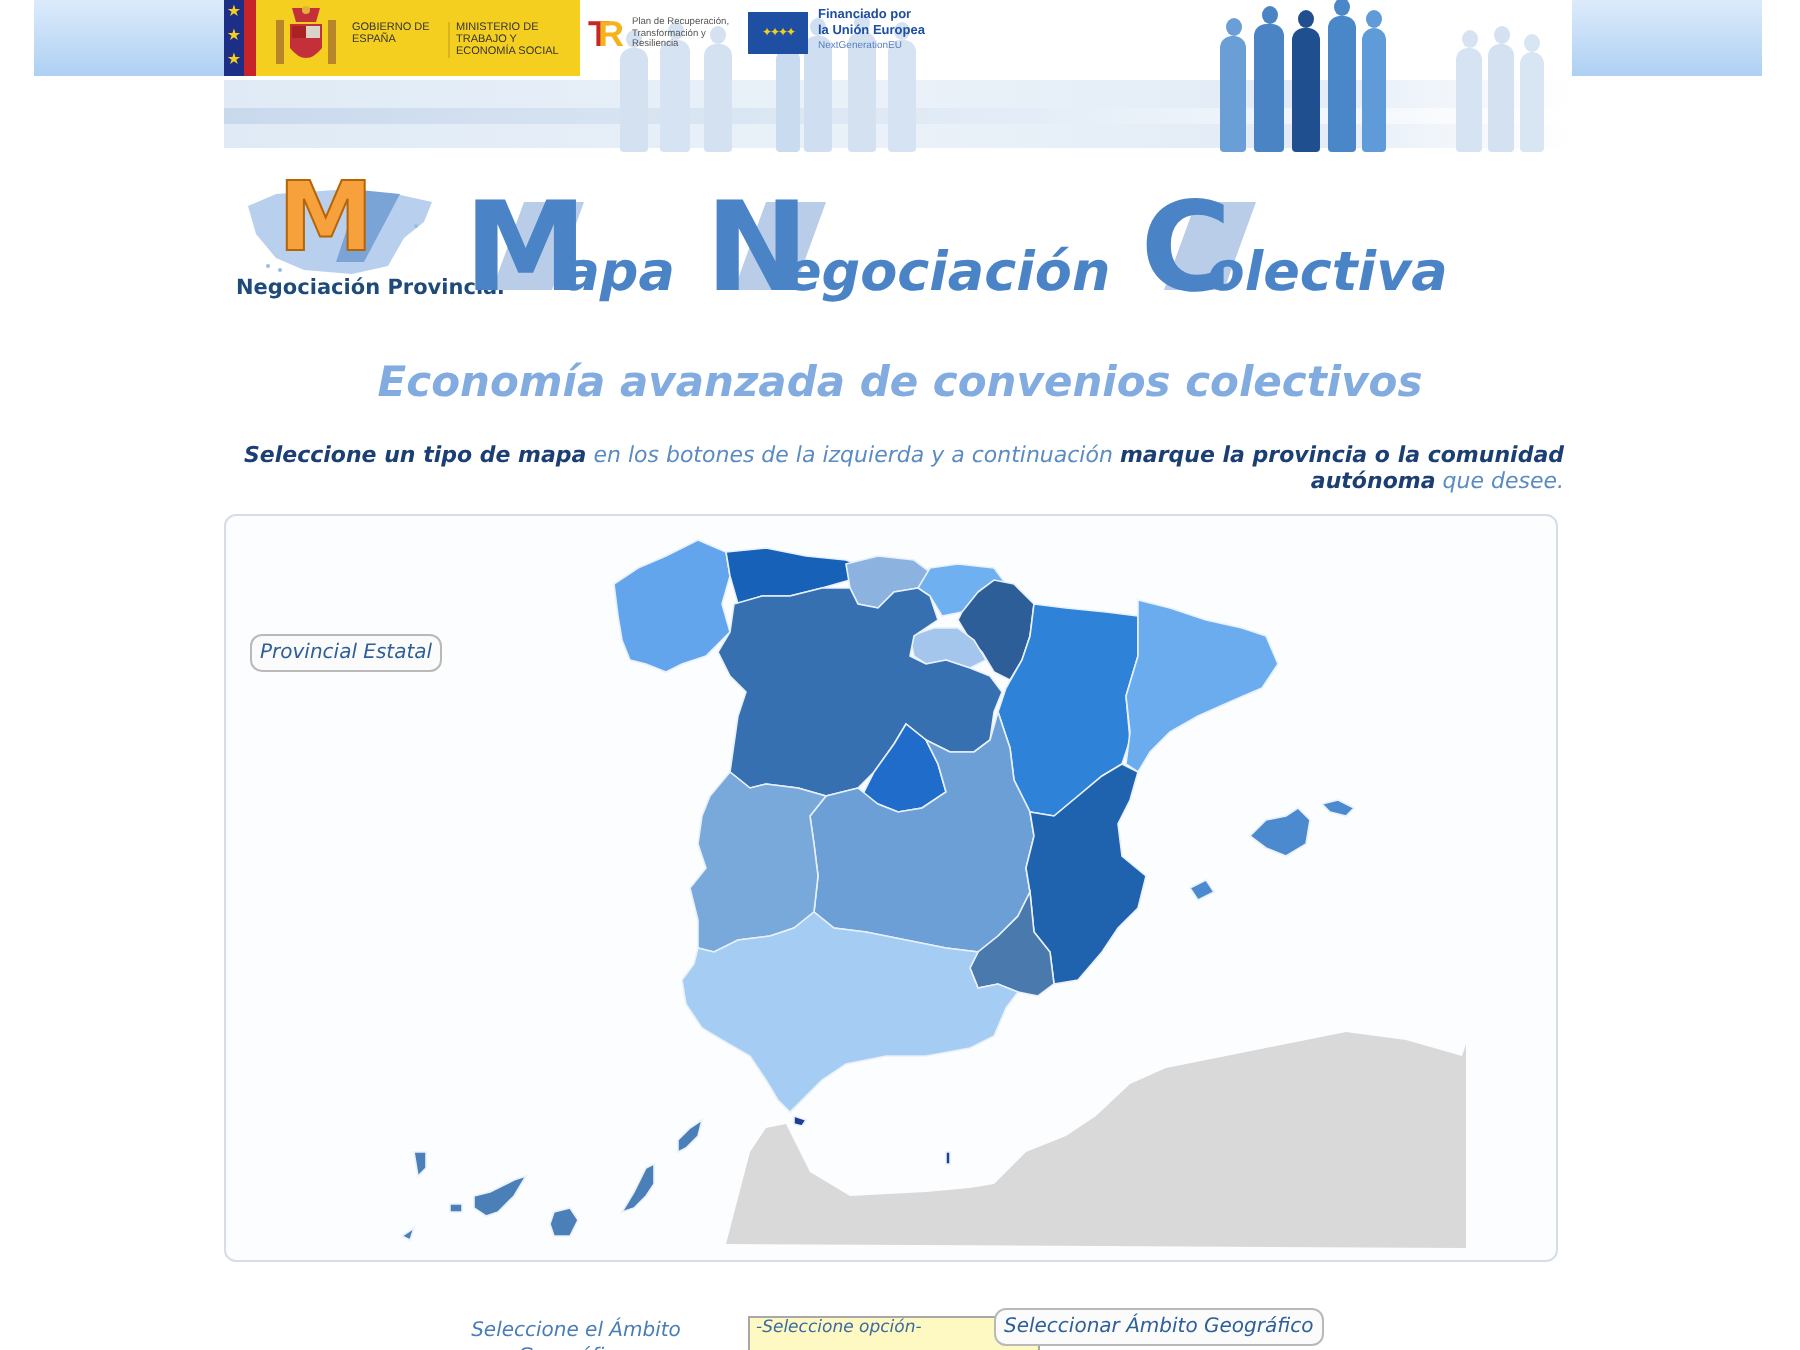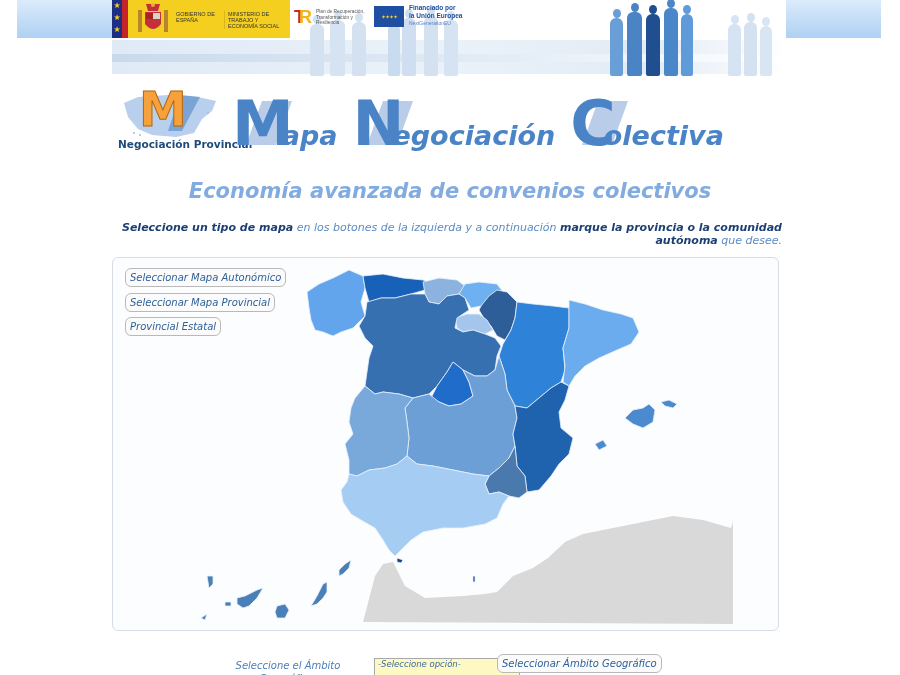--- a/index.html
+++ b/index.html
@@ -257,22 +257,20 @@
     <path class="region" fill="#4a7fb8" d="M112 344 L118 344 L118 348 L112 348 Z"></path>
     <path class="region" fill="#4a7fb8" d="M88 360 L94 356 L92 362 Z"></path>
     <path class="region" fill="#4a7fb8" d="M164 348 L172 346 L176 352 L172 360 L164 360 L162 354 Z"></path>
     <path class="region" fill="#4a7fb8" d="M210 326 L214 324 L214 334 L210 340 L204 346 L198 348 L204 338 Z"></path>
     <path class="region" fill="#4a7fb8" d="M226 312 L232 306 L238 302 L236 310 L230 316 L226 318 Z"></path>
 
     <path class="region" fill="#1d3f92" d="M284 300 L290 302 L288 305 L284 304 Z"></path>
     <path class="region" fill="#1d3f92" d="M360 318 L362 318 L362 324 L360 324 Z"></path>
   </svg>
 
-  <button class="map-btn b1">Seleccionar Mapa Autonómico</button>
-  <button class="map-btn b2">Seleccionar Mapa Provincial</button>
   <button class="map-btn b3">Provincial Estatal</button>
 </div>
 
 <div class="bottom-row">
   <div class="bottom-label">Seleccione el Ámbito Geográfico:</div>
   <div class="select">
     <span>-Seleccione opción-</span>
     <span class="chev">⌄</span>
   </div>
   <button class="geo-btn">Seleccionar Ámbito Geográfico</button>

